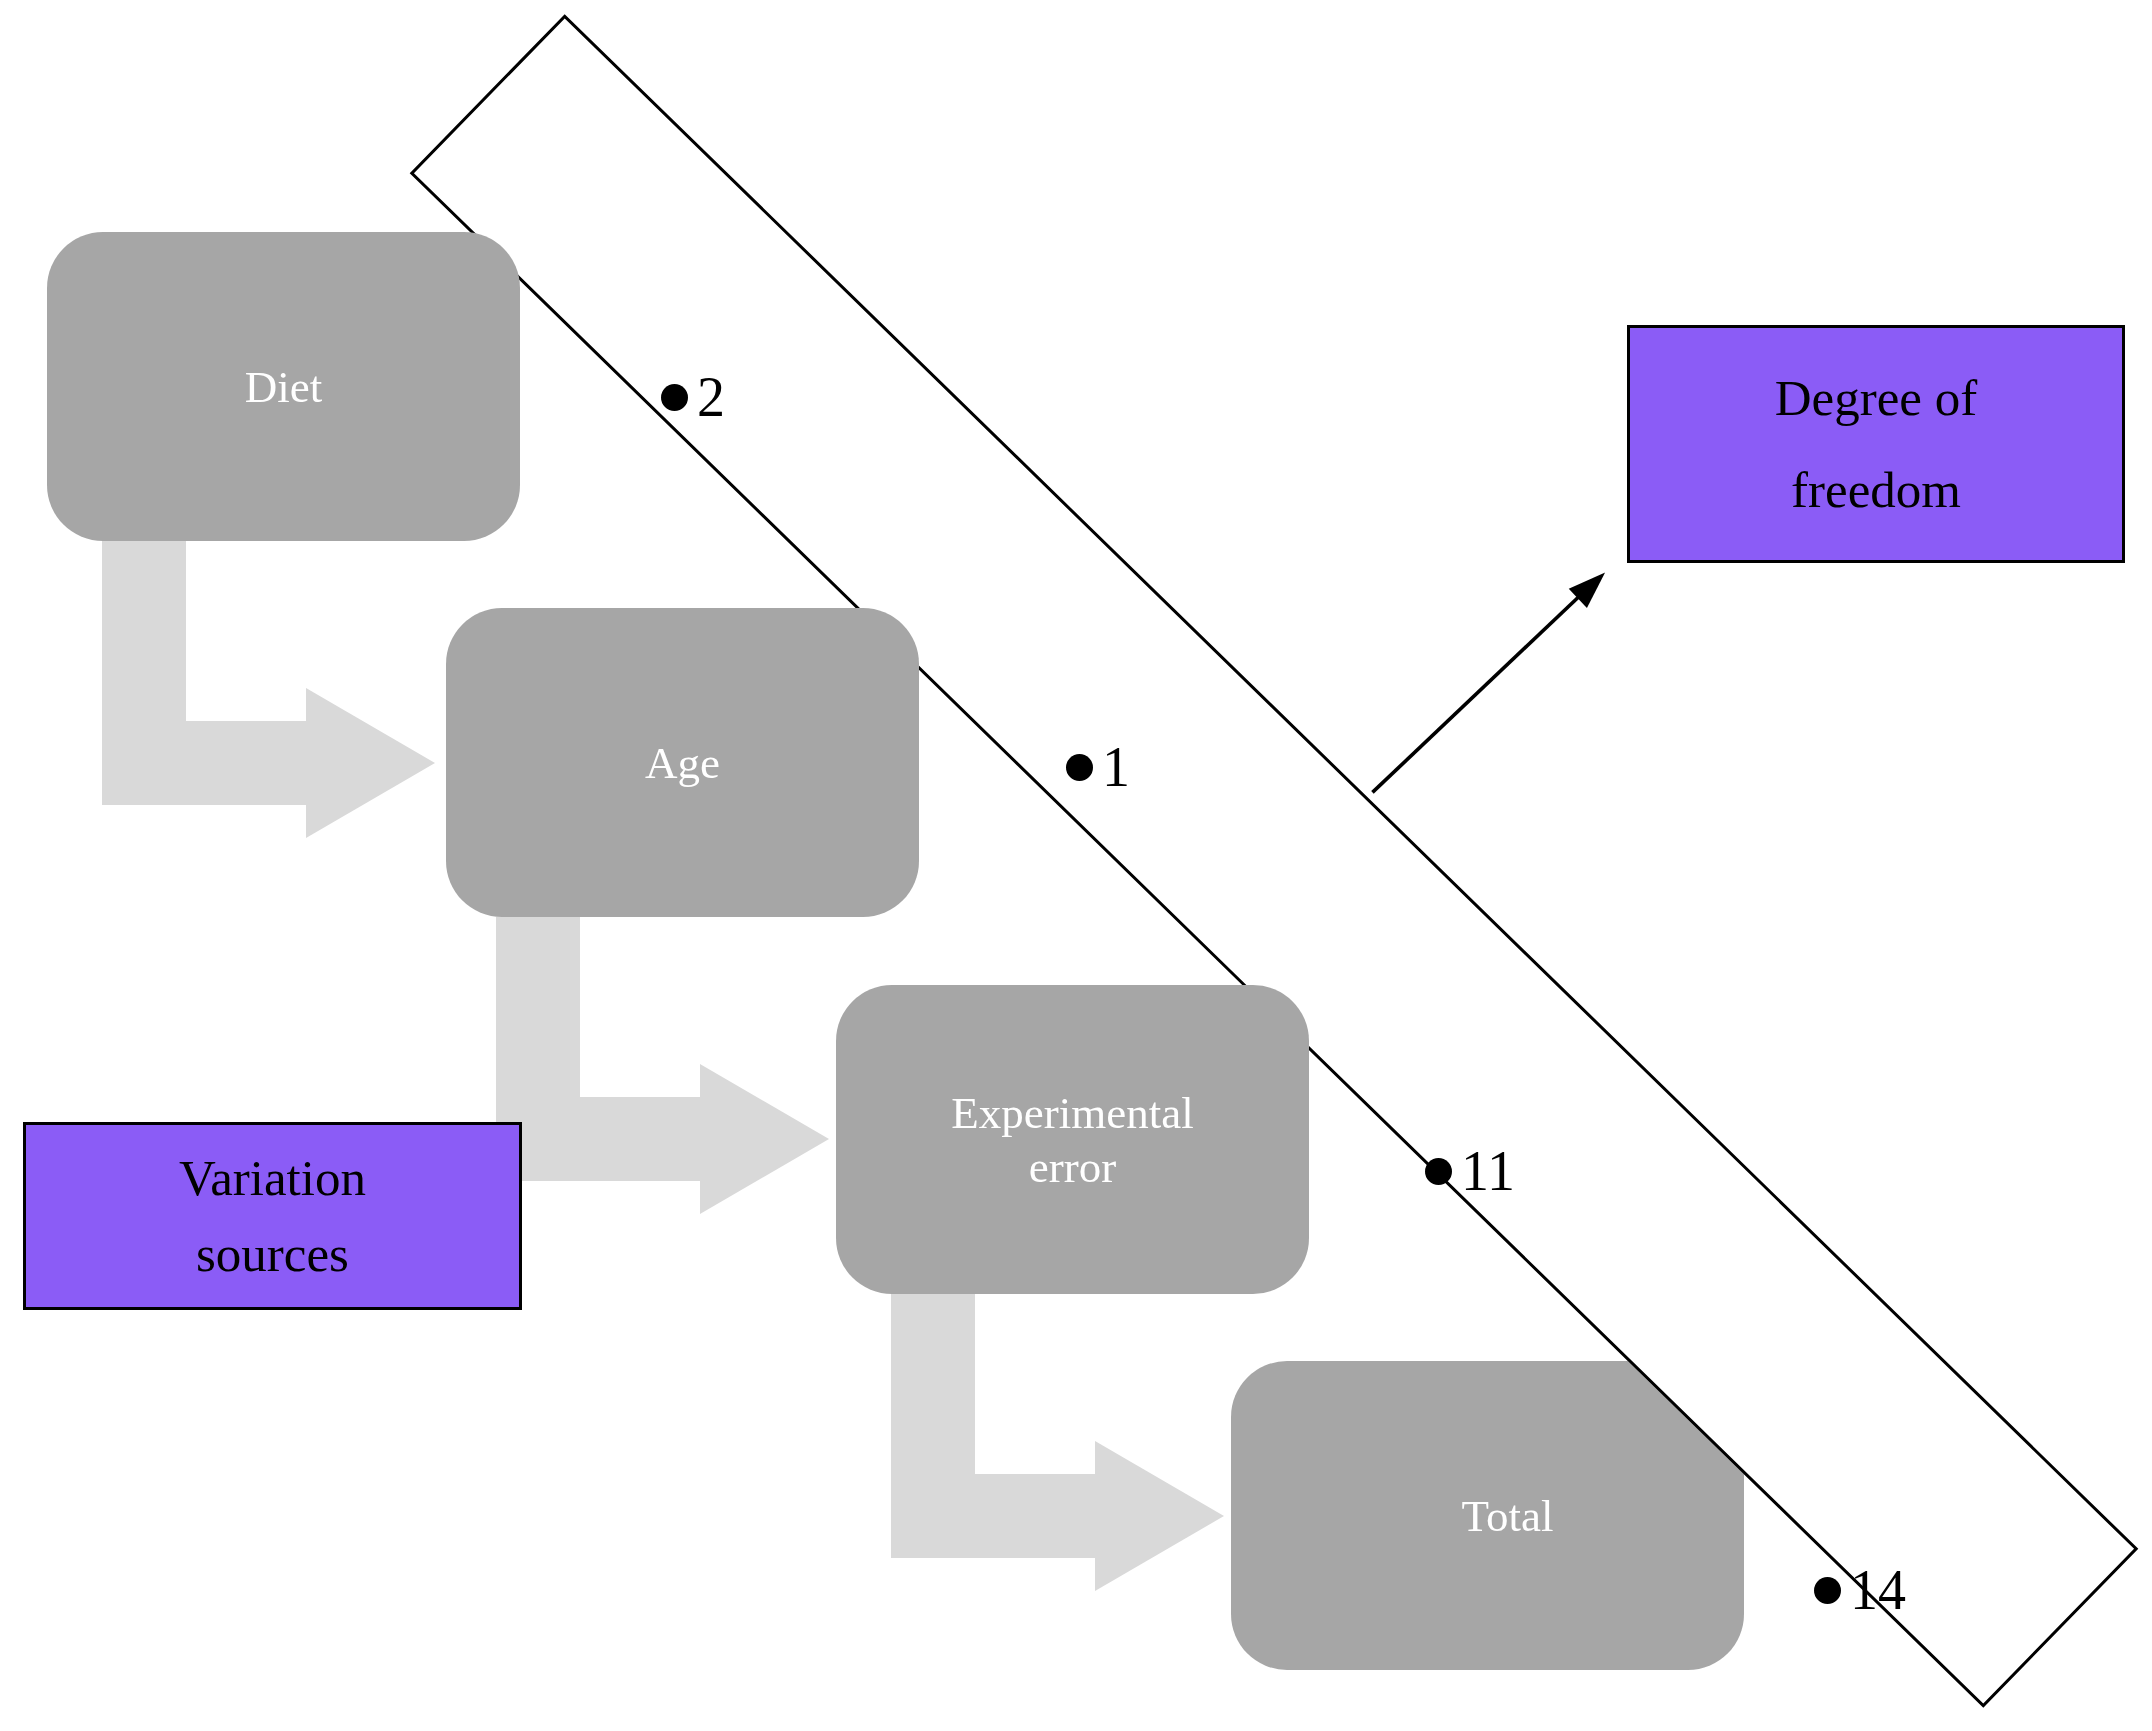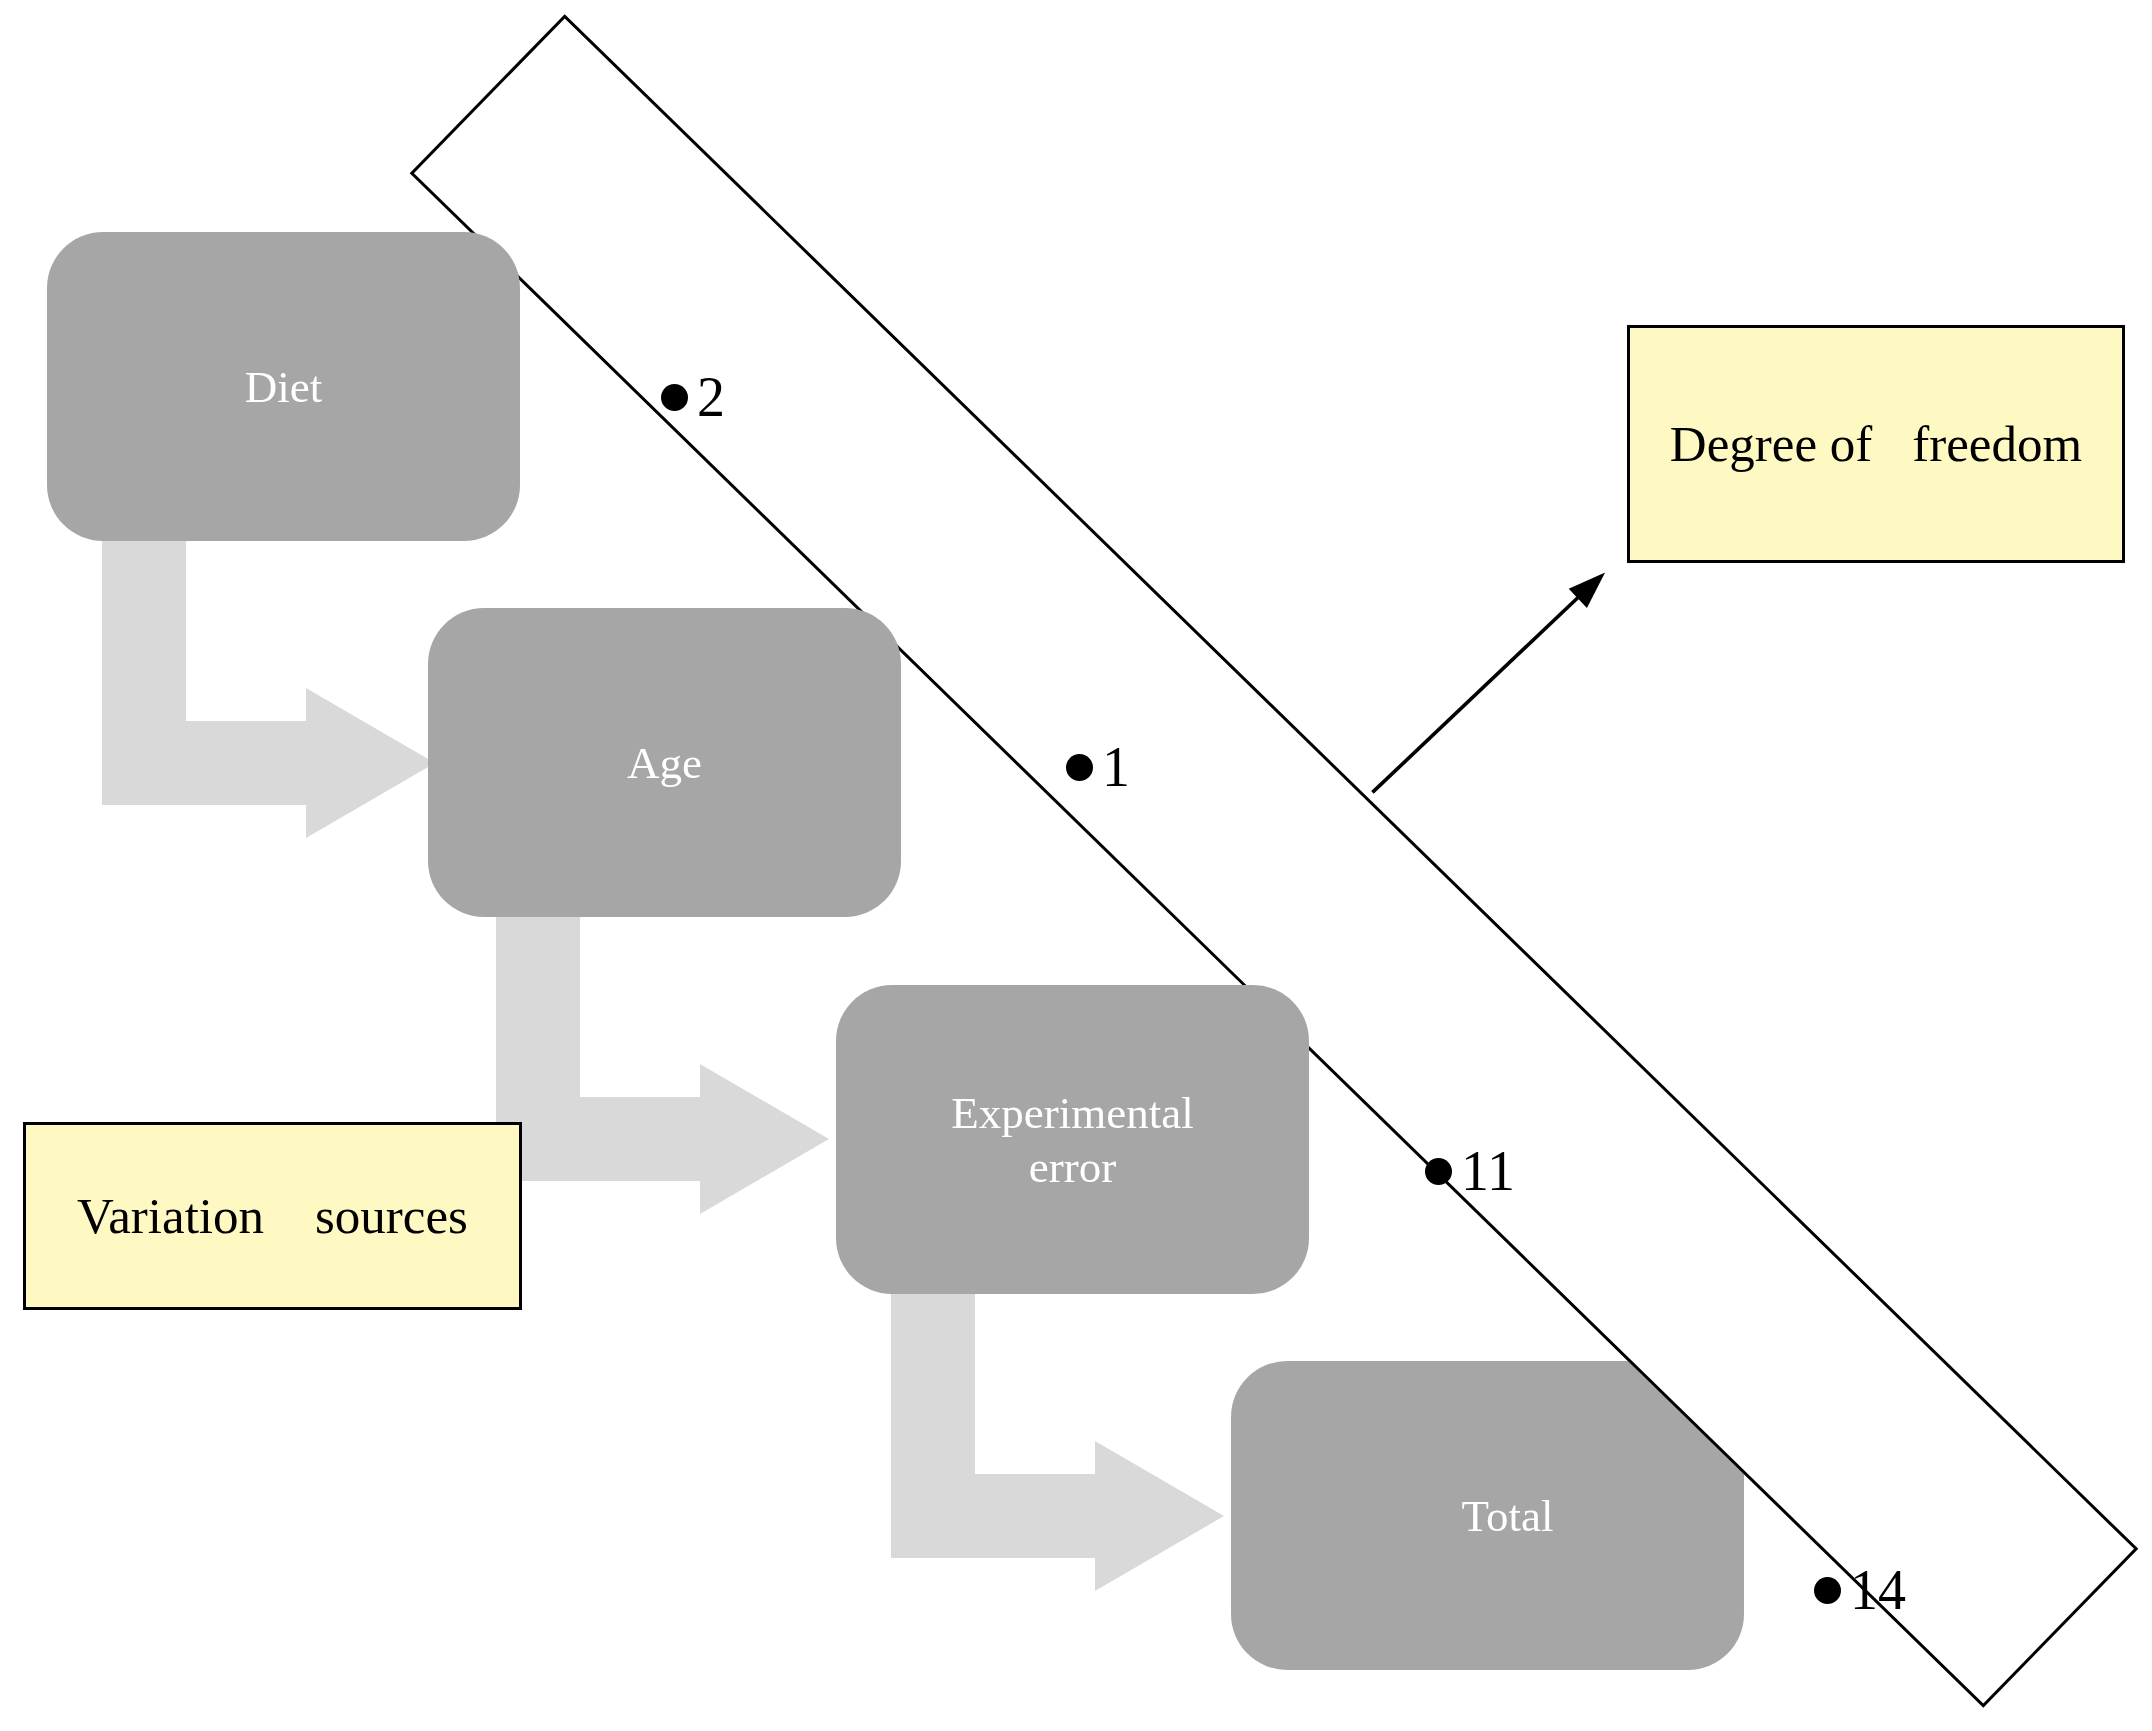--- a/index.html
+++ b/index.html
@@ -41,21 +41,21 @@
     z-index: 3;
   }
   .node-label {
     color: #ffffff;
     font-size: 45px;
     line-height: 1.2;
     text-align: center;
   }
   .node-label span { display: block; }
   #node-diet  { left: 47px;  top: 232px; }
-  #node-age   { left: 428px; top: 608px; }
+  #node-age   { left: 446px; top: 608px; }
   #node-exp   { left: 836px; top: 985px; }
   #node-total { left: 1231px; top: 1361px; z-index: 1; padding-left: 40px; }
   
   .elbow {
     position: absolute;
     z-index: 2;
   }
   .elbow .vbar {
     position: absolute;
     left: 0; top: 0;
@@ -76,24 +76,24 @@
     border-bottom: 75px solid transparent;
     border-left: 129px solid #d9d9d9;
   }
   #elbow-1 { left: 102px; top: 541px; }
   #elbow-2 { left: 496px; top: 917px; }
   #elbow-3 { left: 891px; top: 1294px; }
   
   .label-box {
     position: absolute;
     box-sizing: border-box;
-    background: #fef9c3;
+    background: #8b5cf6;
     border: 3.6px solid #000000;
     display: flex;
-    flex-direction: row;
+    flex-direction: column;
     justify-content: space-evenly;
     align-items: center;
     text-align: center;
     color: #000000;
     font-size: 51px;
     z-index: 4;
     padding: 7.3px 0;
   }
   #variation-box { left: 23px;  top: 1122px; width: 499px; height: 188px; }
   #degree-box    { left: 1627px; top: 325px; width: 498px; height: 238px; }

